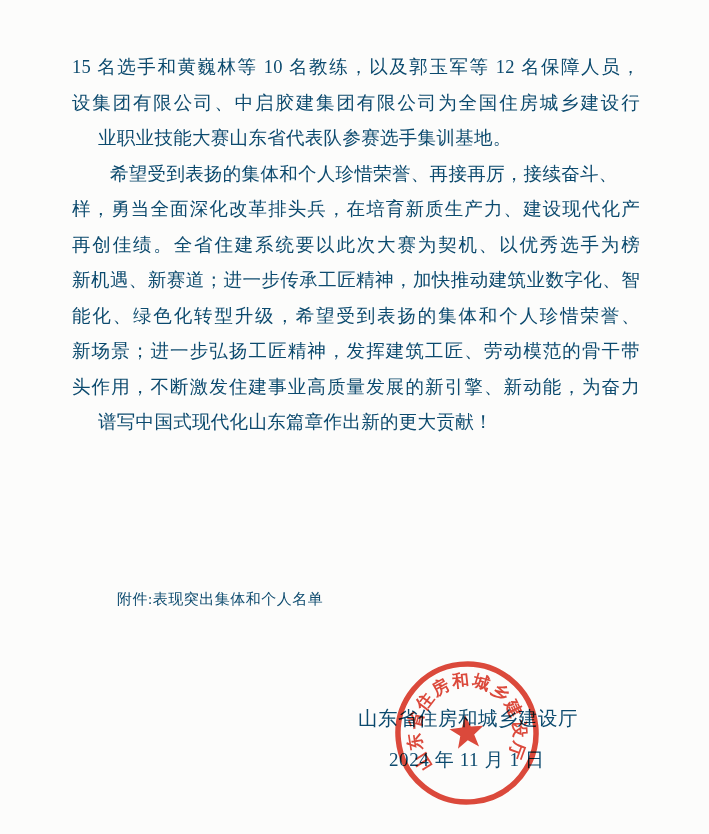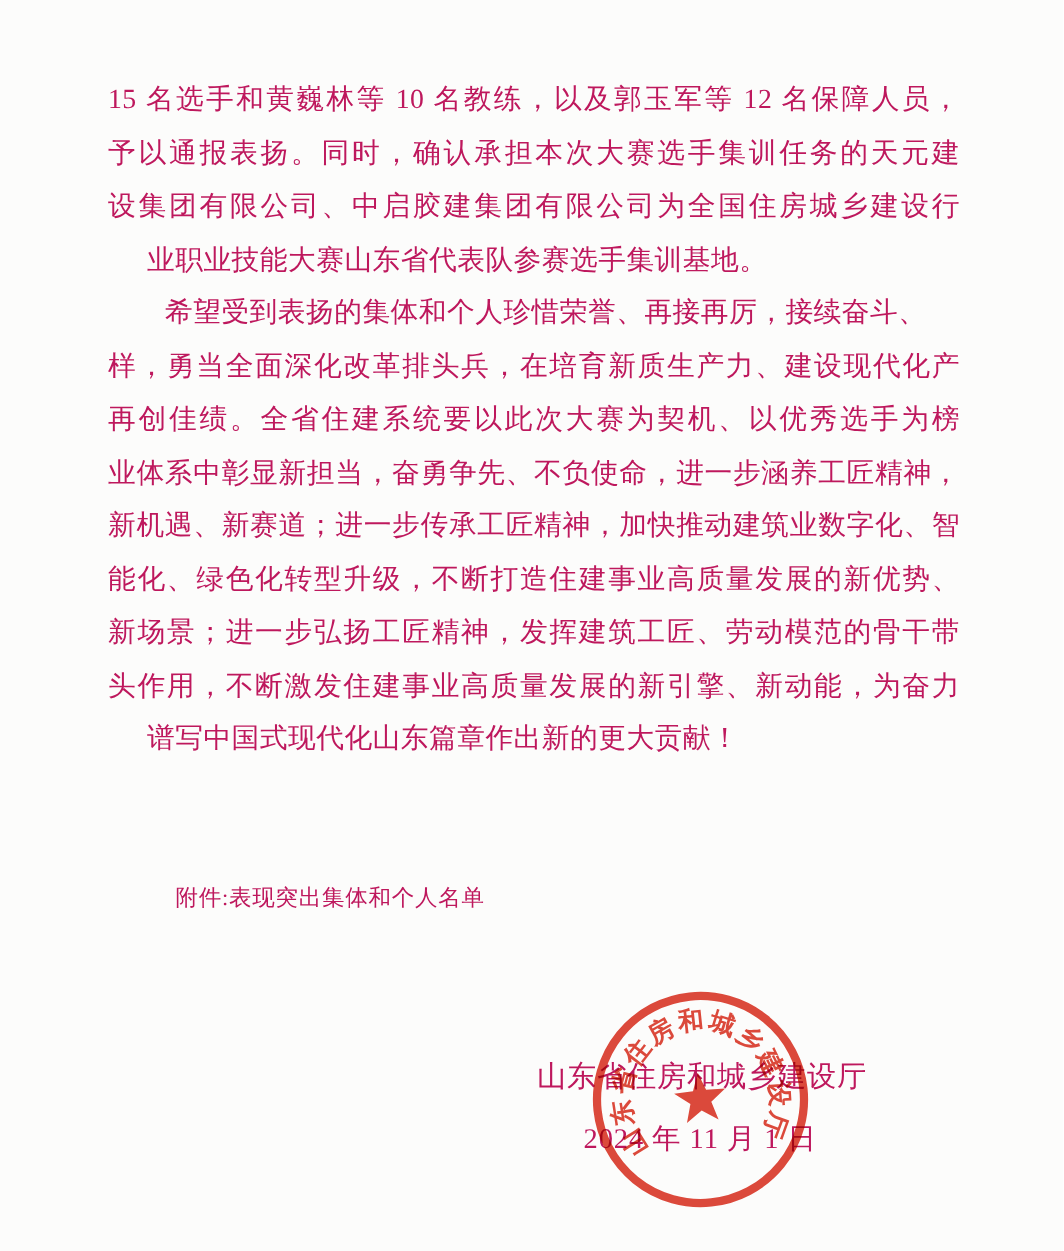--- a/index.html
+++ b/index.html
@@ -7,21 +7,21 @@
     padding: 0;
     background: #ffffff;
   }
   .page {
     position: relative;
     width: 709px;
     height: 834px;
     background: #fcfcfb;
     overflow: hidden;
     font-family: "Liberation Serif", "DejaVu Serif", serif;
-    color: #be185d;
+    color: #0c4a6e;
   }
   .body-text {
     position: absolute;
     left: 72px;
     top: 50px;
     width: 568px;
   }
   .line {
     width: 568px;
     height: 35.5px;
@@ -94,29 +94,27 @@
     font-weight: bold;
   }
 </style>
 </head>
 <body>
 
 <div class="page">
 
   <div class="body-text">
     <div class="line">15 名选手和黄巍林等 10 名教练，以及郭玉军等 12 名保障人员，</div>
-    <div class="line">予以通报表扬。同时，确认承担本次大赛选手集训任务的天元建</div>
     <div class="line">设集团有限公司、中启胶建集团有限公司为全国住房城乡建设行</div>
     <div class="line para-end">业职业技能大赛山东省代表队参赛选手集训基地。</div>
     <div class="line indent">希望受到表扬的集体和个人珍惜荣誉、再接再厉，接续奋斗、</div>
     <div class="line">样，勇当全面深化改革排头兵，在培育新质生产力、建设现代化产</div>
     <div class="line">再创佳绩。全省住建系统要以此次大赛为契机、以优秀选手为榜</div>
-    <div class="line">业体系中彰显新担当，奋勇争先、不负使命，进一步涵养工匠精神，</div>
     <div class="line">新机遇、新赛道；进一步传承工匠精神，加快推动建筑业数字化、智</div>
-    <div class="line">能化、绿色化转型升级，不断打造住建事业高质量发展的新优势、</div>
+    <div class="line">能化、绿色化转型升级，希望受到表扬的集体和个人珍惜荣誉、</div>
     <div class="line">新场景；进一步弘扬工匠精神，发挥建筑工匠、劳动模范的骨干带</div>
     <div class="line">头作用，不断激发住建事业高质量发展的新引擎、新动能，为奋力</div>
     <div class="line para-end">谱写中国式现代化山东篇章作出新的更大贡献！</div>
   </div>
 
   <div class="attachment">附件:表现突出集体和个人名单</div>
 
   <div class="signature">山东省住房和城乡建设厅</div>
 
   <div class="date">2024 年 11 月 1 日</div>

